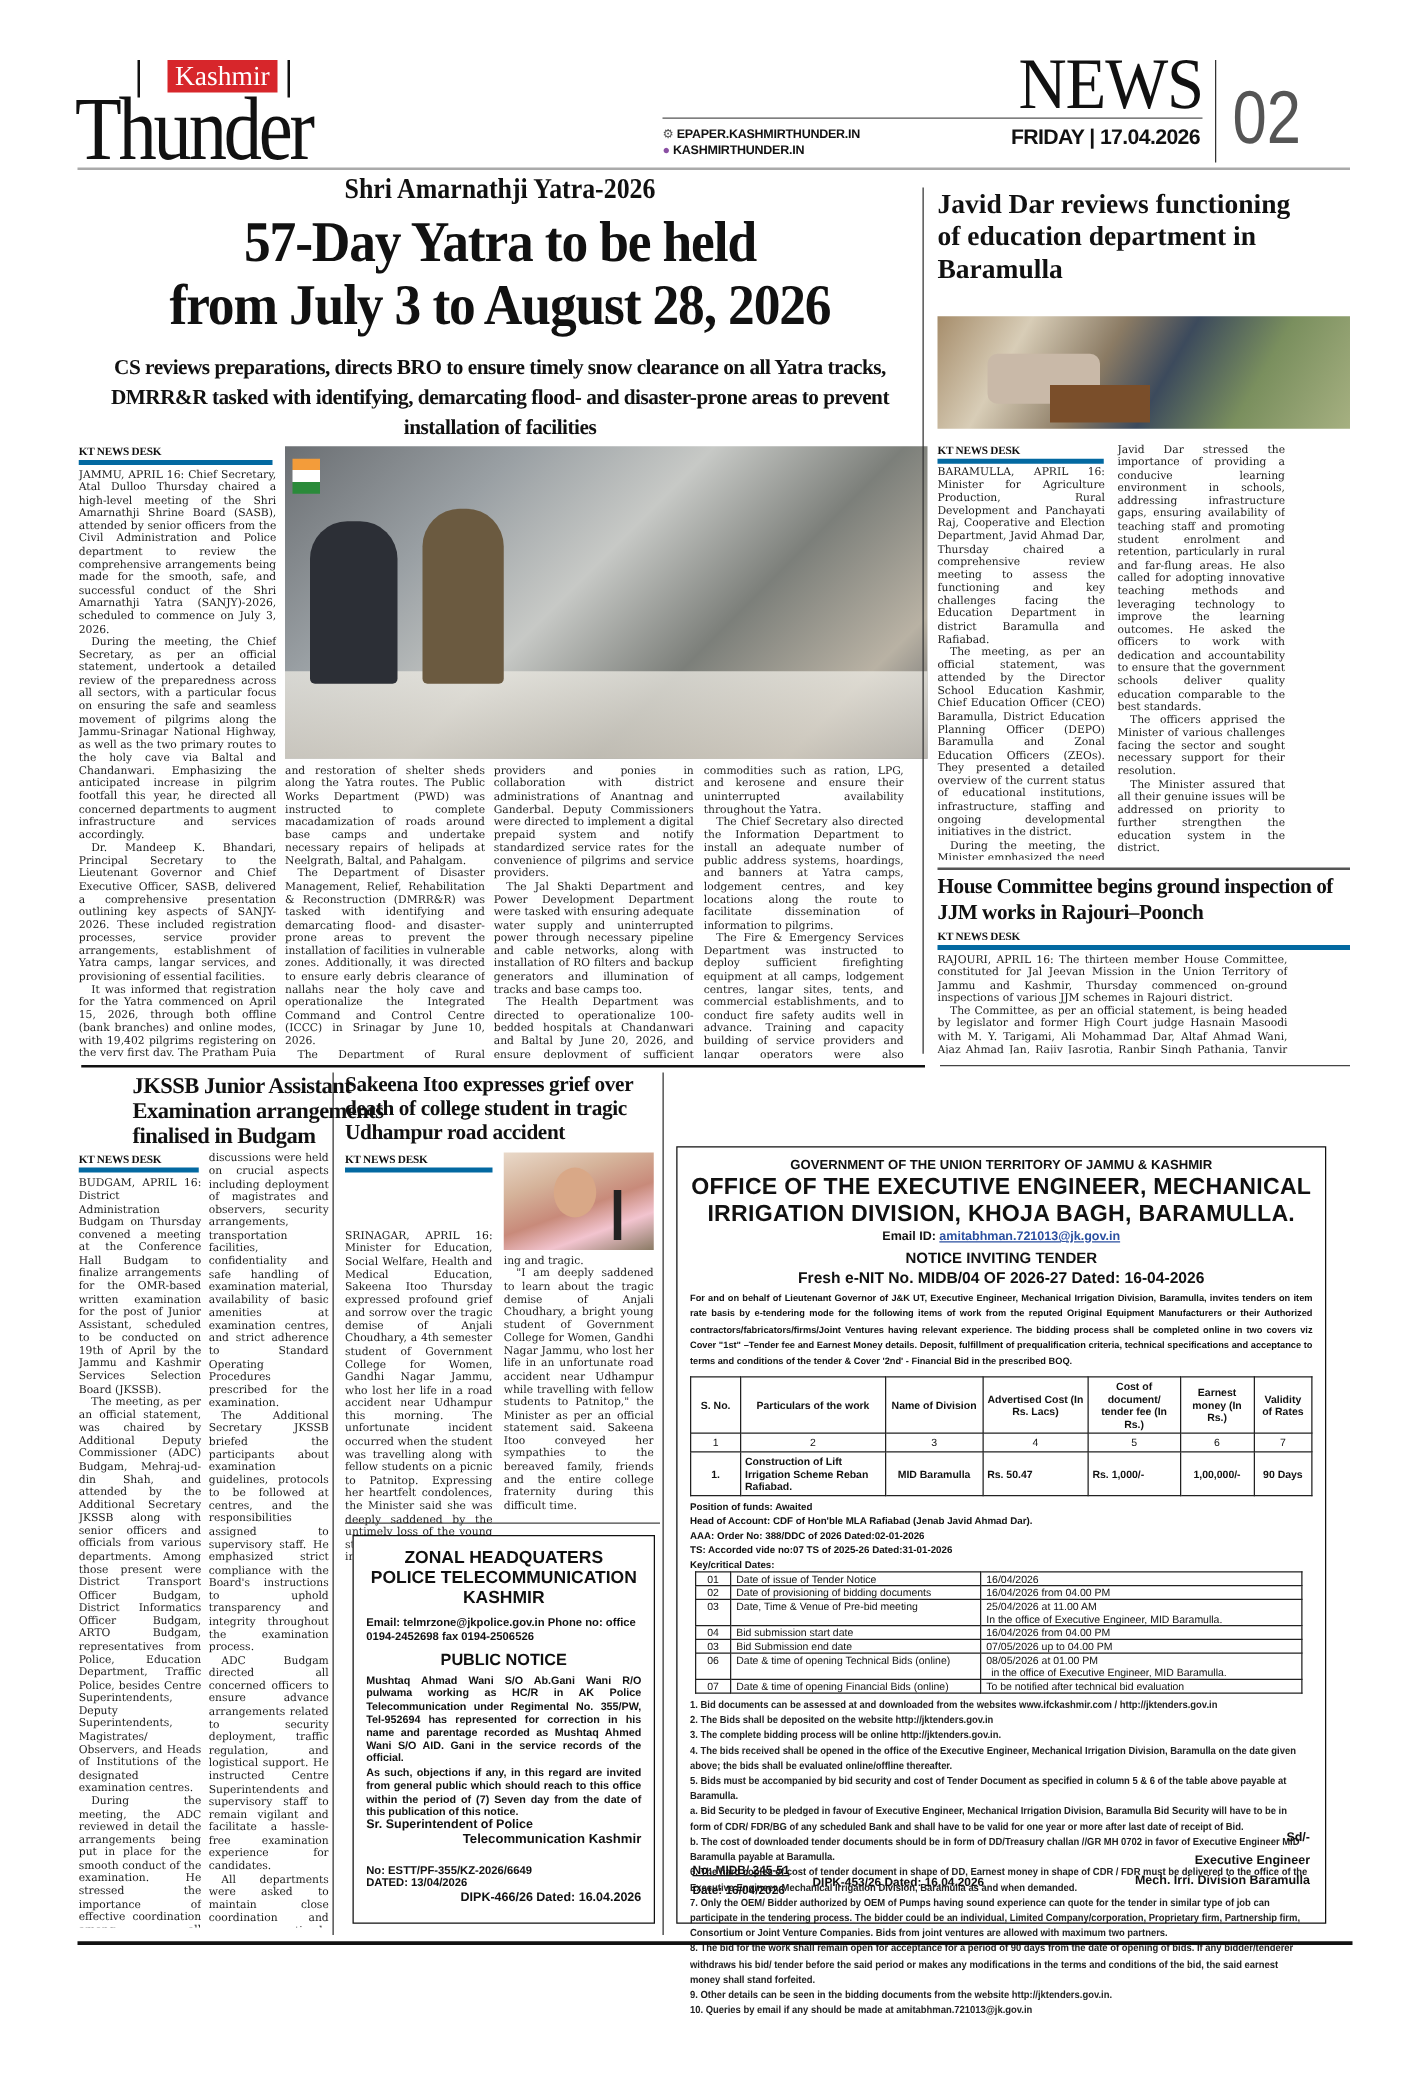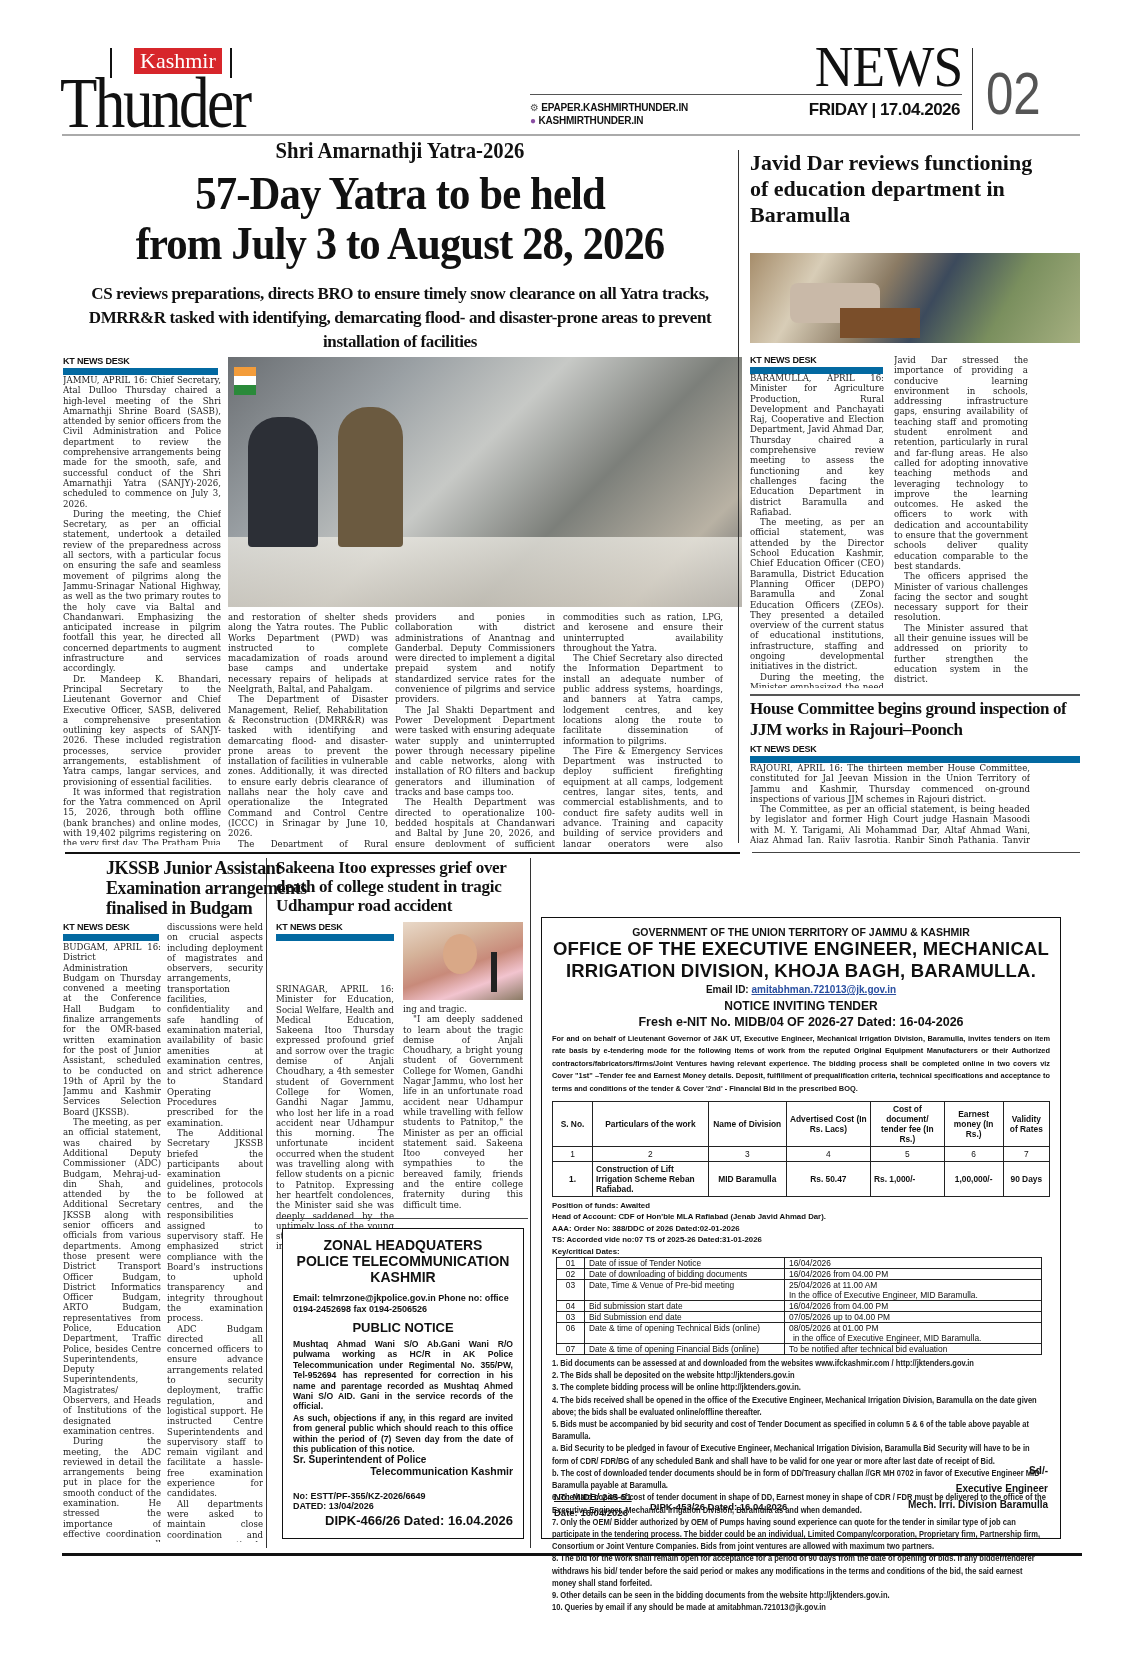--- a/index.html
+++ b/index.html
@@ -4,21 +4,21 @@
 <style>
   * { box-sizing: border-box; margin: 0; padding: 0; }
   html, body { width: 1140px; height: 1669px; background: #fff; overflow: hidden; }
   body { position: relative; font-family: "DejaVu Serif", serif; color: #111; }
   .abs { position: absolute; }
   .serif { font-family: "Liberation Serif", "DejaVu Serif", serif; }
   .sans { font-family: "Liberation Sans", "DejaVu Sans", sans-serif; }
   .body-text { font-family: "DejaVu Serif", serif; font-size: 8.6px; line-height: 10.3px; text-align: justify; color: #1a1a1a; overflow: hidden; }
   .body-text p { text-indent: 10px; }
   .body-text p:first-child { text-indent: 0; }
-  .desk { font-family: Liberation Sans, sans-serif; font-weight: bold; font-size: 9px; letter-spacing: -0.2px; border-bottom: 7px solid #0369a1; padding-bottom: 2px; }
+  .desk { font-family: Liberation Serif, serif; font-weight: bold; font-size: 9px; letter-spacing: -0.2px; border-bottom: 4px solid #0369a1; padding-bottom: 2px; }
   .hrule { position: absolute; background: #111; }
   .vrule { position: absolute; background: #333; width: 1px; }
 
   
   .logo-kashmir { background: #d7262b; color: #fff; font-family: "Liberation Serif", serif; font-size: 22px; padding: 0 6px; line-height: 26px; }
   .logo-thunder { font-family: "Liberation Serif", serif; font-size: 72px; line-height: 66px; letter-spacing: -3px; transform: scaleX(0.85); transform-origin: left; }
   .news-word { font-family: "Liberation Serif", serif; font-size: 58px; line-height: 50px; letter-spacing: -1px; transform: scaleX(0.92); transform-origin: right; }
   .page-no { font-family: "Liberation Sans", sans-serif; font-size: 60px; color: #555; line-height: 60px; font-weight: 300; transform: scaleX(0.82); transform-origin: left; }
 
   .photo { background: linear-gradient(135deg, #6b6f73 0%, #9aa0a4 25%, #c7c9c6 45%, #7c7f7a 65%, #b9b2a4 85%, #5d6064 100%); }
@@ -168,21 +168,21 @@
   <div style="text-align:center;font-weight:bold;font-size:14px;line-height:16px;">POLICE TELECOMMUNICATION</div>
   <div style="text-align:center;font-weight:bold;font-size:14px;line-height:16px;">KASHMIR</div>
   <div style="margin-top:8px;font-size:9px;font-weight:bold;line-height:11px;">Email: telmrzone@jkpolice.gov.in Phone no: office 0194-2452698 fax 0194-2506526</div>
   <div style="margin-top:5px;text-align:center;font-weight:bold;font-size:13px;">PUBLIC NOTICE</div>
   <div style="margin-top:4px;font-size:8.6px;font-weight:bold;line-height:10.4px;text-align:justify;">Mushtaq Ahmad Wani S/O Ab.Gani Wani R/O pulwama working as HC/R in AK Police Telecommunication under Regimental No. 355/PW, Tel-952694 has represented for correction in his name and parentage recorded as Mushtaq Ahmed Wani S/O AID. Gani in the service records of the official.</div>
   <div style="margin-top:1px;font-size:8.6px;font-weight:bold;line-height:10.4px;text-align:justify;">As such, objections if any, in this regard are invited from general public which should reach to this office within the period of (7) Seven day from the date of this publication of this notice.</div>
   <div style="margin-top:0;text-align:left;font-weight:bold;font-size:10px;">Sr. Superintendent of Police</div>
   <div style="text-align:right;font-weight:bold;font-size:10.5px;">Telecommunication Kashmir</div>
   <div style="margin-top:14px;font-weight:bold;font-size:9px;">No: ESTT/PF-355/KZ-2026/6649</div>
   <div style="font-weight:bold;font-size:9px;">DATED: 13/04/2026</div>
-  <div style="text-align:right;font-weight:bold;font-size:13px;margin-top:2px;">DIPK-466/26 Dated: 16.04.2026</div>
+  <div style="text-align:right;font-weight:bold;font-size:10px;margin-top:2px;">DIPK-466/26 Dated: 16.04.2026</div>
 </div>
 
 <div class="ad-box" style="left:541px;top:917px;width:520px;height:622px;padding:6px 10px;">
   <div style="text-align:center;font-weight:bold;font-size:10.5px;margin-top:2px;">GOVERNMENT OF THE UNION TERRITORY OF JAMMU &amp; KASHMIR</div>
   <div style="text-align:center;font-weight:bold;font-size:18.5px;line-height:22px;letter-spacing:0.2px;">OFFICE OF THE EXECUTIVE ENGINEER, MECHANICAL</div>
   <div style="text-align:center;font-weight:bold;font-size:18.5px;line-height:22px;letter-spacing:0.2px;">IRRIGATION DIVISION, KHOJA BAGH, BARAMULLA.</div>
   <div style="text-align:center;font-weight:bold;font-size:10px;margin-top:2px;">
     <span>Email ID: </span><span class="link">amitabhman.721013@jk.gov.in</span>
   </div>
   <div style="text-align:center;font-size:12px;margin-top:4px;font-weight:bold;">NOTICE INVITING TENDER</div>
@@ -206,21 +206,21 @@
       <td>3</td>
       <td>4</td>
       <td>5</td>
       <td>6</td>
       <td>7</td>
     </tr>
     <tr style="font-weight:bold;">
       <td>1.</td>
       <td style="text-align:left;">Construction of Lift Irrigation Scheme Reban Rafiabad.</td>
       <td>MID Baramulla</td>
-      <td style="text-align:center;">Rs. 50.47</td>
+      <td style="text-align:left;">Rs. 50.47</td>
       <td style="text-align:left;">Rs. 1,000/-</td>
       <td>1,00,000/-</td>
       <td>90 Days</td>
     </tr>
   </tbody>
     </table>
 
   <div style="font-size:7.8px;font-weight:bold;line-height:11.4px;margin-top:3px;">
     <div>Position of funds: Awaited</div>
     <div>Head of Account: CDF of Hon'ble MLA Rafiabad (Jenab Javid Ahmad Dar).</div>
@@ -233,21 +233,21 @@
     <tbody>
         <tr>
           <td style="width:28px;text-align:center;">01</td>
           <td style="width:200px;">Date of issue of Tender Notice</td>
           <td>
             <div>16/04/2026</div>
           </td>
         </tr>
     <tr>
           <td style="text-align:center;">02</td>
-          <td>Date of downloading of bidding documents</td>
+          <td>Date of provisioning of bidding documents</td>
           <td>
             <div>16/04/2026 from 04.00 PM</div>
           </td>
         </tr>
     <tr>
           <td style="text-align:center;vertical-align:top;">03</td>
           <td style="vertical-align:top;">Date, Time &amp; Venue of Pre-bid meeting</td>
           <td>
             <div>25/04/2026 at 11.00 AM</div>
             <div>In the office of Executive Engineer, MID Baramulla.</div>

